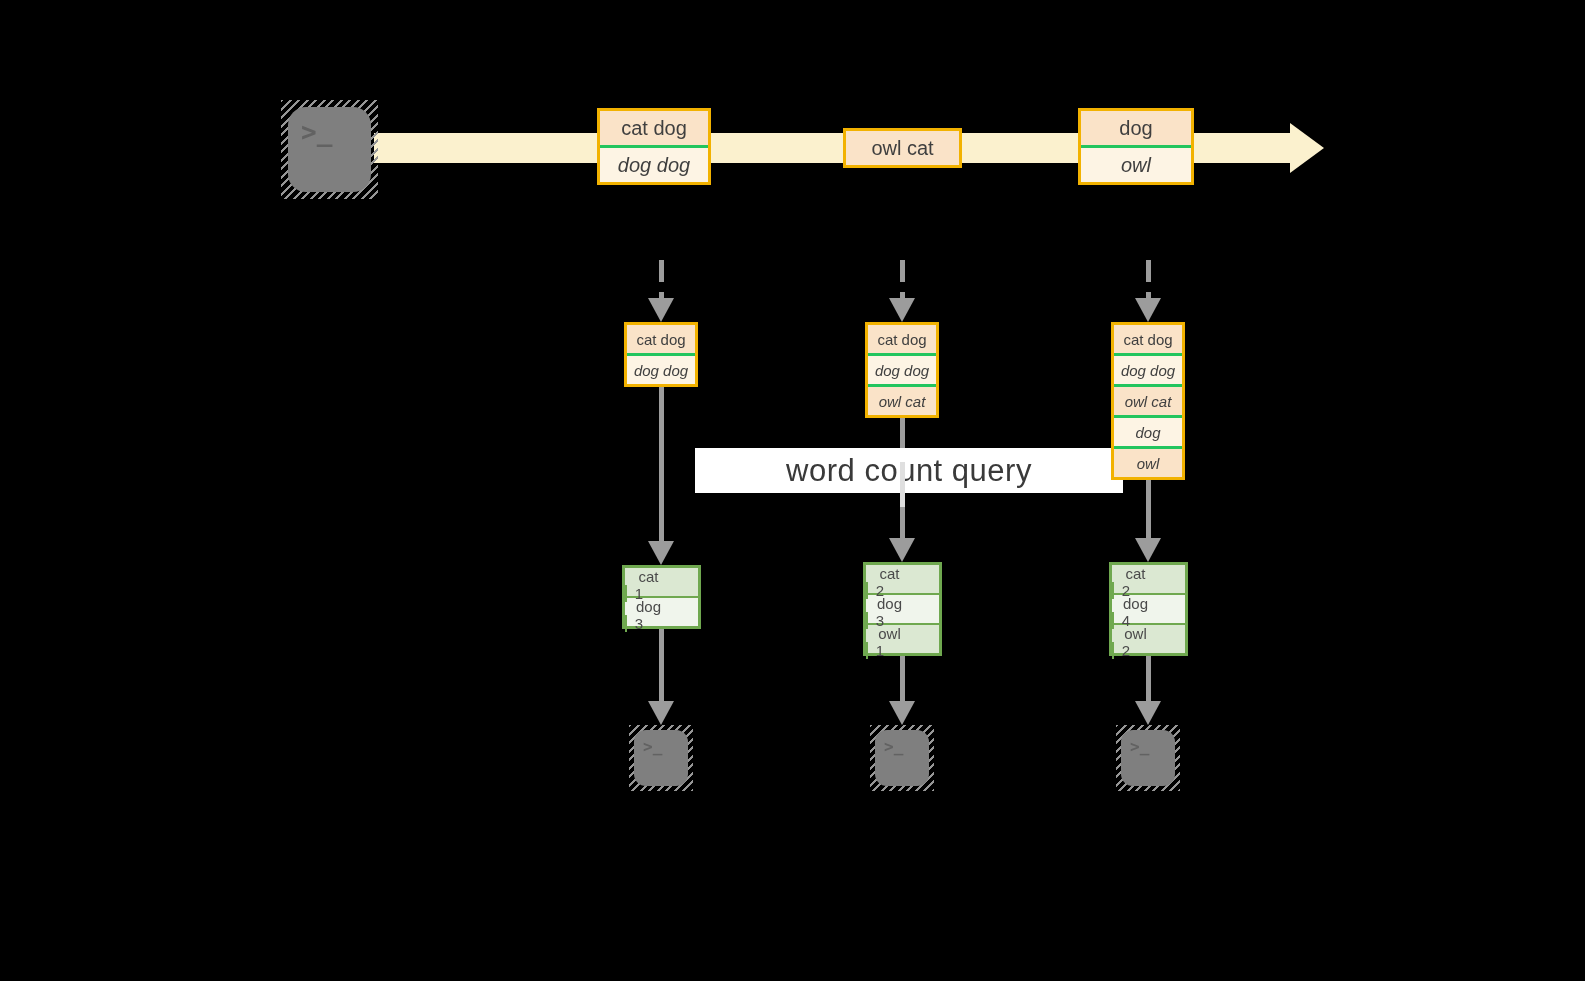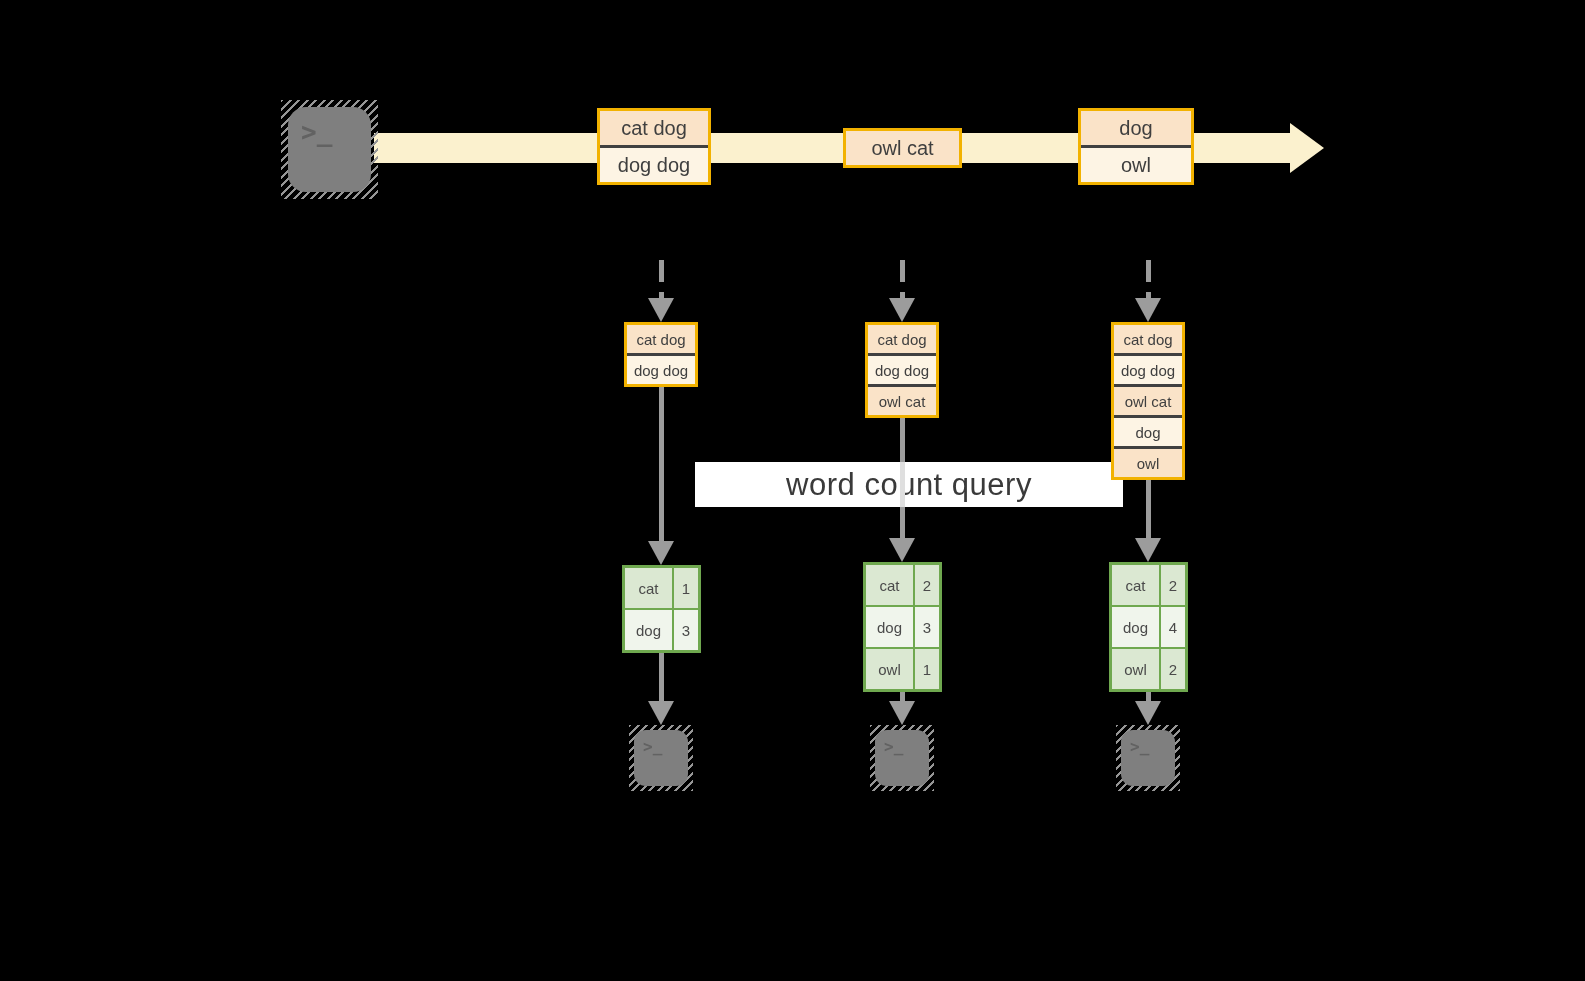--- a/index.html
+++ b/index.html
@@ -15,35 +15,35 @@
   .term{position:absolute;z-index:3;background:repeating-linear-gradient(135deg,#969696 0 2px,rgba(0,0,0,0) 2px 6px);}
   .term .inner{position:absolute;background:#7F7F7F;color:#626262;font-family:"DejaVu Sans Mono",monospace;font-weight:bold;}
   .term-big{left:281px;top:100px;width:97px;height:99px;}
   .term-big .inner{inset:7px;border-radius:18px;font-size:26px;padding:10px 0 0 13px;}
   .term-small{width:64px;height:66px;}
   .term-small .inner{inset:5px;border-radius:12px;font-size:16px;padding:7px 0 0 9px;}
   
   .ebox,.sbox{position:absolute;border:3px solid #F2B200;z-index:3;box-sizing:border-box;text-align:right;}
   .ebox .row{height:34px;display:flex;align-items:center;justify-content:center;font-size:20px;}
   .sbox .row{height:28px;display:flex;align-items:center;justify-content:center;font-size:15px;}
-  .ebox .row+.row,.sbox .row+.row{border-top:3px solid #404040;}
+  .ebox .row+.row,.sbox .row+.row{border-top:3px solid #22c55e;font-style:italic;}
   .ebox .row:nth-child(odd),.sbox .row:nth-child(odd){background:#FAE3C8;}
   .ebox .row:nth-child(even),.sbox .row:nth-child(even){background:#FDF4E4;}
   
   .dash{position:absolute;width:5px;z-index:1;background:repeating-linear-gradient(180deg,#9C9C9C 0 22px,rgba(0,0,0,0) 22px 32px);}
   .conn{position:absolute;width:5px;background:#9C9C9C;z-index:1;}
   .head-down{position:absolute;width:0;height:0;z-index:1;
     border-left:13px solid transparent;border-right:13px solid transparent;border-top:24px solid #9C9C9C;}
   .conn-light{position:absolute;width:5px;background:#DFDFDF;z-index:2;}
   
-  .qband{position:absolute;left:695px;top:462px;width:428px;height:45px;background:#FFFFFF;z-index:2;
+  .qband{position:absolute;left:695px;top:448px;width:428px;height:45px;background:#FFFFFF;z-index:2;
     display:flex;align-items:center;justify-content:center;font-size:31px;font-weight:300;color:#3A3A3A;letter-spacing:0.5px;}
   
   .gtable{position:absolute;border:3px solid #6FA84F;z-index:3;box-sizing:border-box;width:79px;}
-  .gtable .grow{display:flex;height:40px;}
+  .gtable .grow{display:flex;height:28px;flex-direction:column;}
   .gtable .grow+.grow{border-top:2px solid #6FA84F;}
   .gtable .grow:nth-child(odd){background:#DBE8D2;}
   .gtable .grow:nth-child(even){background:#F0F5EC;}
   .gtable .wcell{width:47px;display:flex;align-items:center;justify-content:center;font-size:15px;color:#4A4A4A;}
   .gtable .ncell{width:24px;border-left:2px solid #6FA84F;display:flex;align-items:center;justify-content:center;font-size:15px;color:#4A4A4A;}
 </style>
 </head>
 <body>
 
 <div id="canvas">

